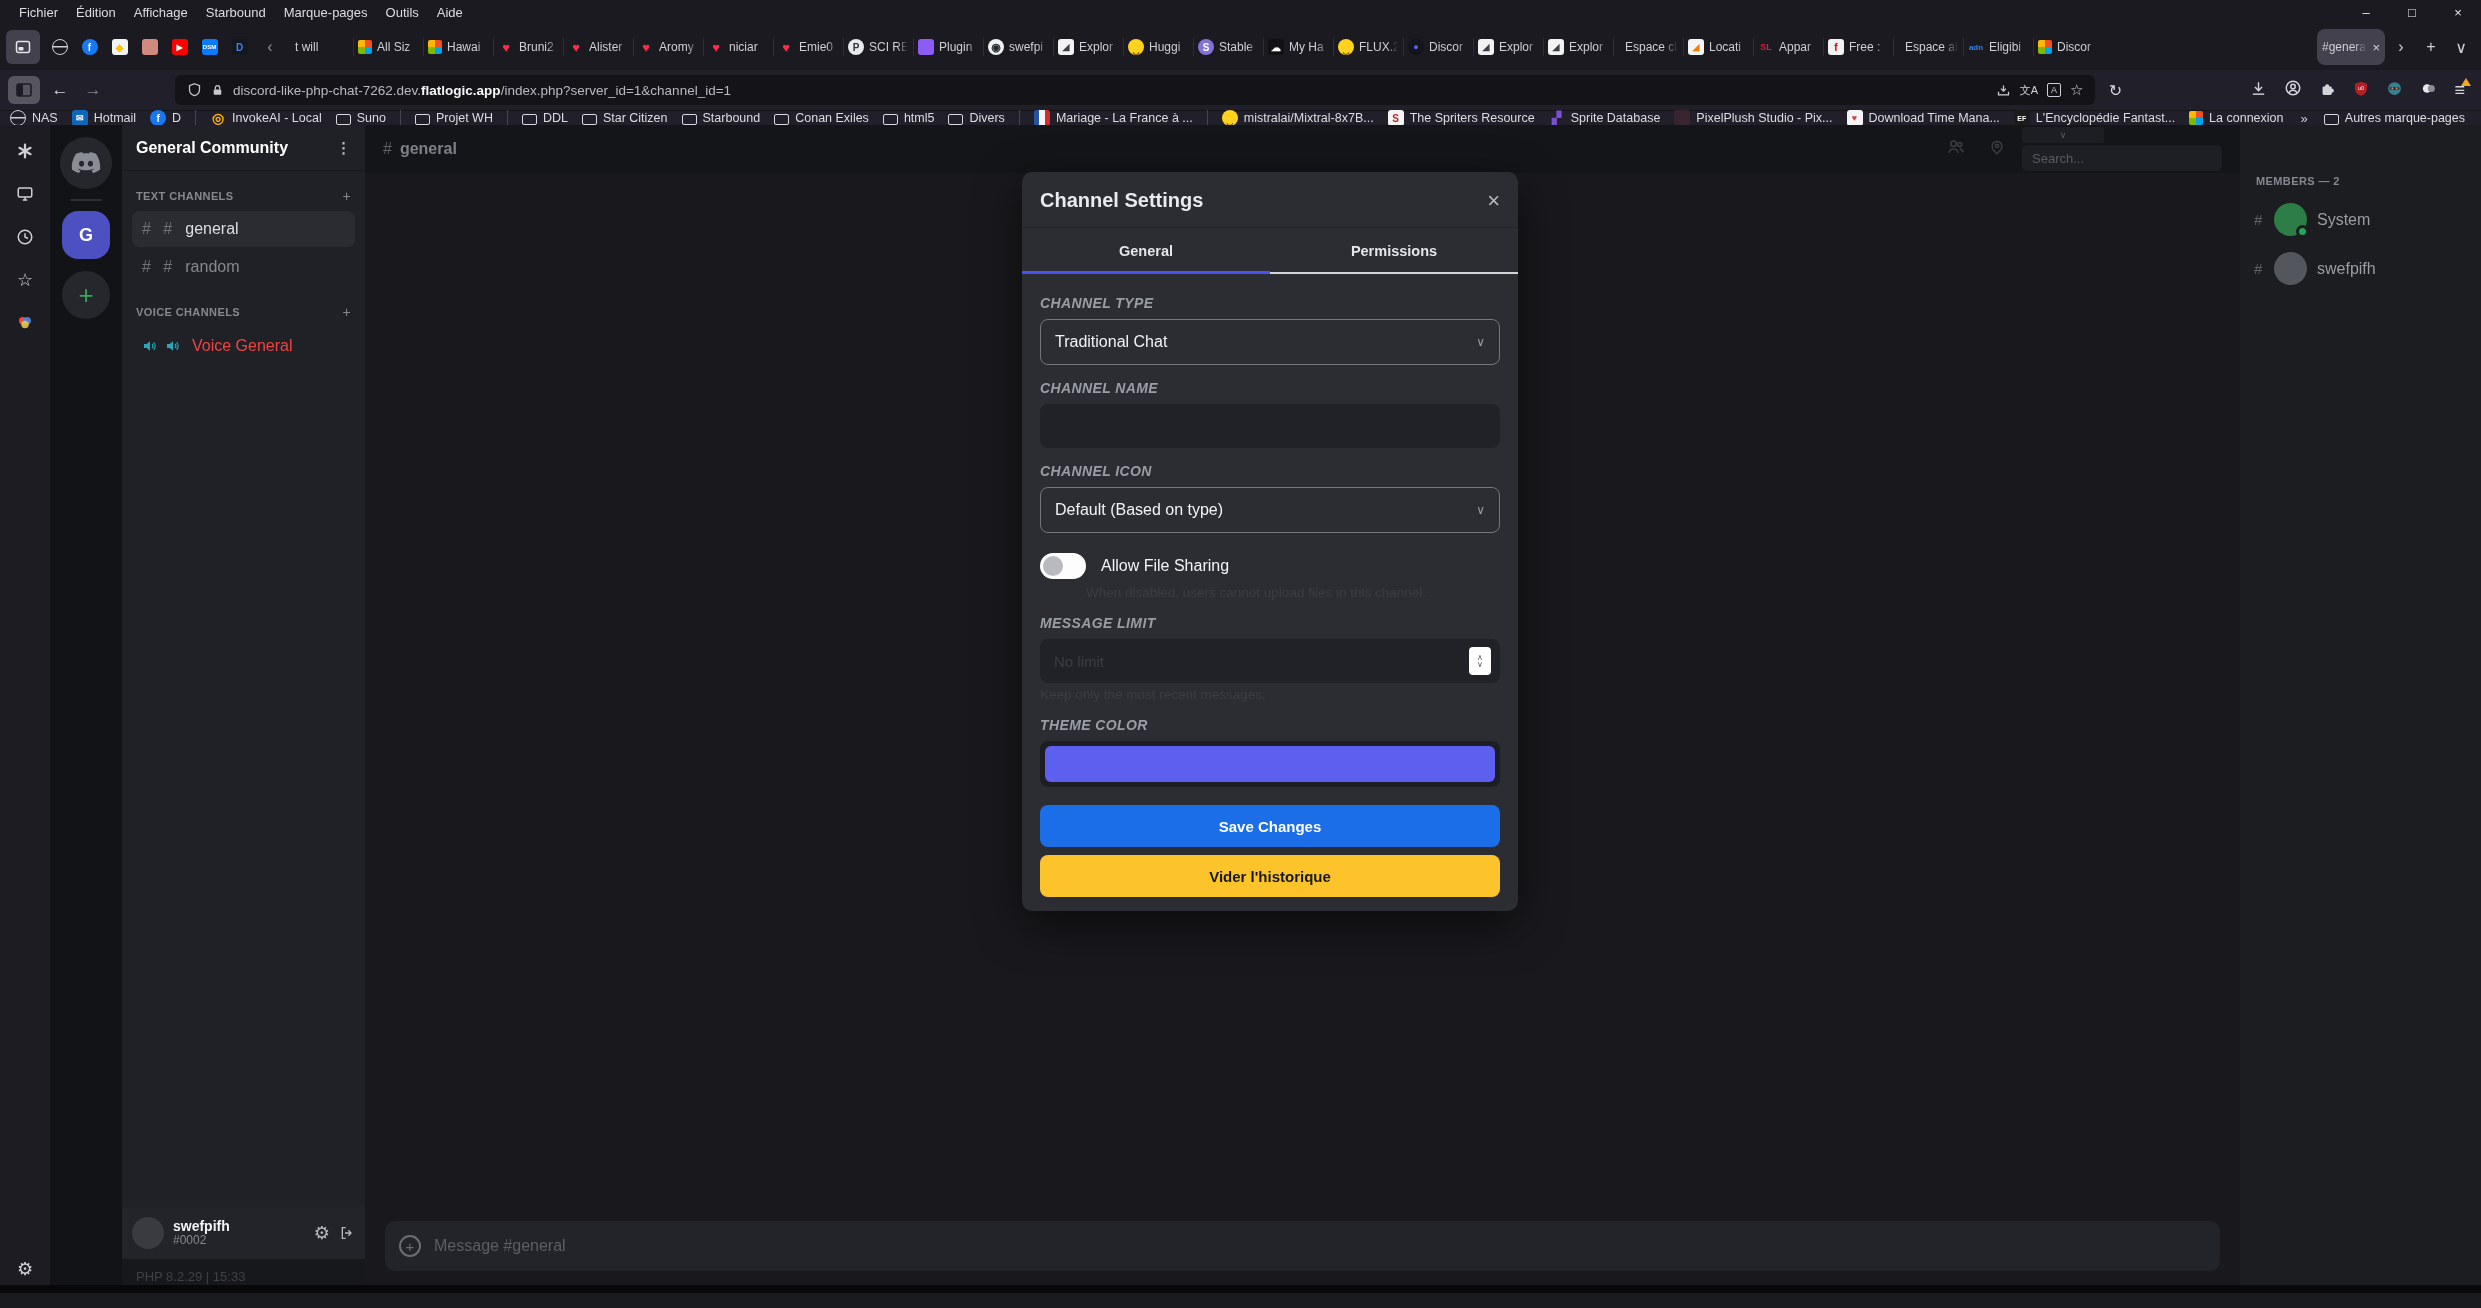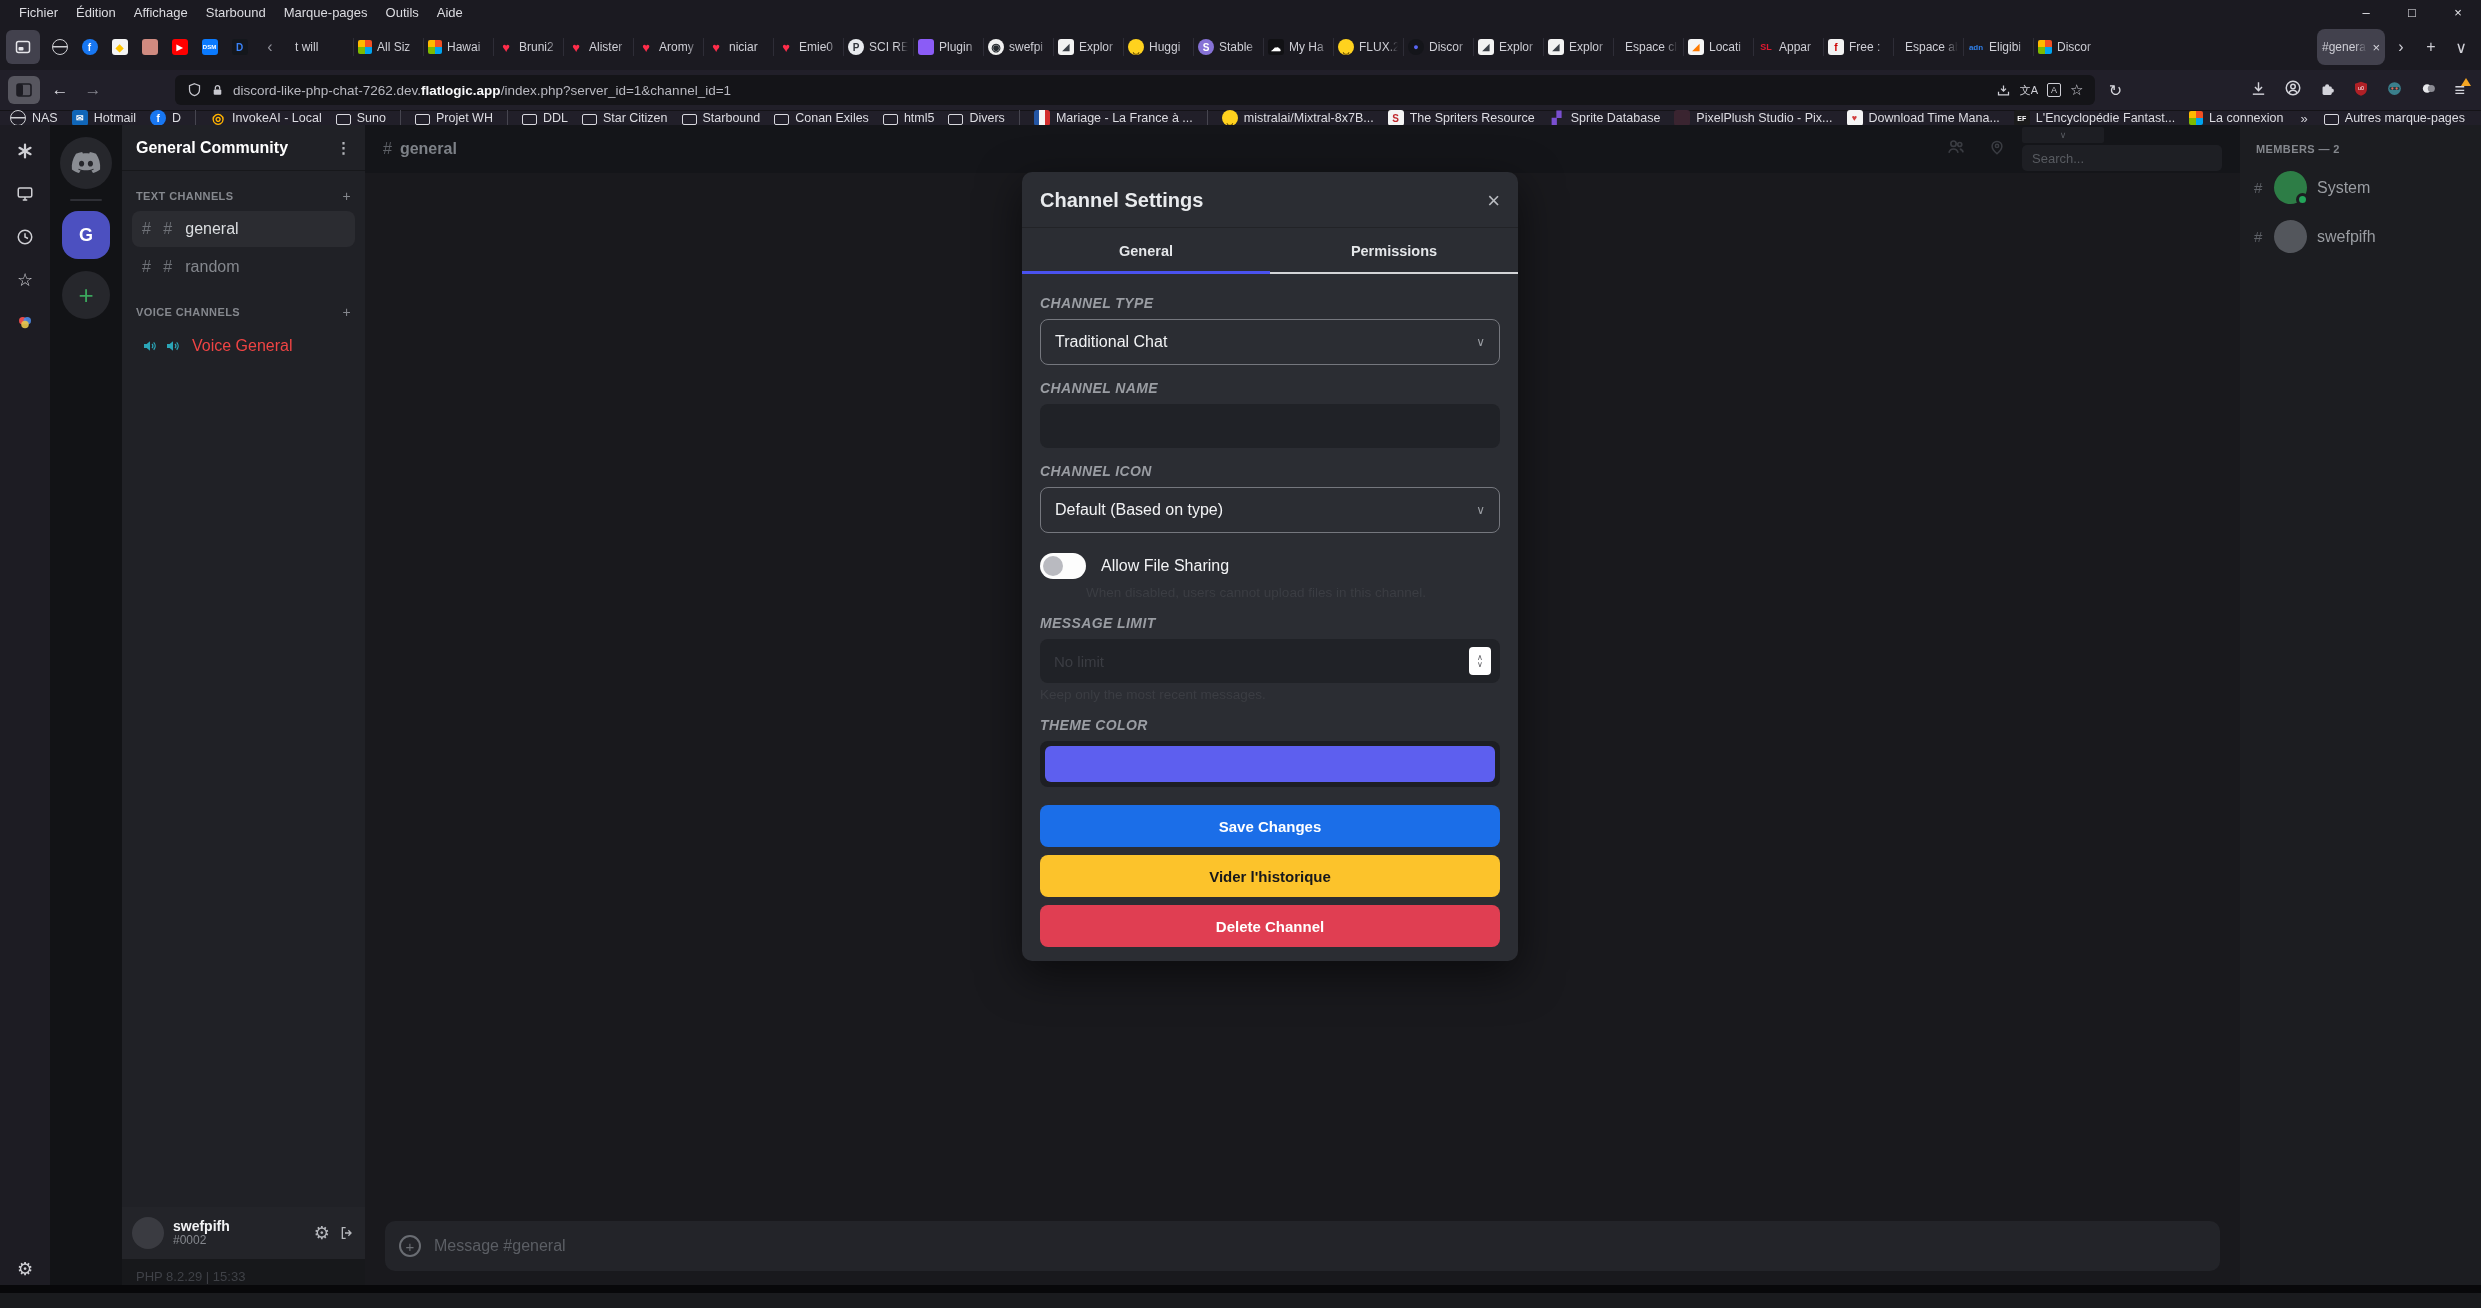--- a/index.html
+++ b/index.html
@@ -100,21 +100,21 @@
   .mini-select { width:82px; height:16px; background:#1d1e23; color:#5a5d63; font-size:9px; display:flex; align-items:center; justify-content:center; border-radius:2px; }
   .search-input { width:200px; height:26px; background:#1e1f24; border:none; border-radius:5px; color:#8a8d93; font-size:13px; padding:0 10px; outline:none; }
   .search-input::placeholder { color:#585b61; }
   .chat-space { flex:1; }
   .message-bar { margin:0 20px 22px; height:50px; background:#232429; border-radius:10px; display:flex; align-items:center; padding:0 14px; gap:13px; flex:none; }
   .plus-circle { width:22px; height:22px; border-radius:50%; border:2px solid #6a6d73; color:#6a6d73; display:flex; align-items:center; justify-content:center; font-size:15px; flex:none; }
   .message-input { flex:1; background:transparent; border:none; outline:none; color:#c8cacd; font-size:16px; }
   .message-input::placeholder { color:#5b5e64; }
 
   .members { width:241px; background:#1c1d21; padding:18px 0; flex:none; }
-  .members-header { padding:0 16px; color:#85888e; font-size:11px; font-weight:700; letter-spacing:.4px; margin-bottom:8px; }
+  .members-header { padding:0 16px; color:#85888e; font-size:11px; font-weight:700; letter-spacing:.4px; margin-bottom:8px;margin-top:32px; }
   .member-row { display:flex; align-items:center; gap:10px; padding:8px 14px; color:#9a9da2; font-size:16px; }
   .member-hash { color:#5d6066; font-size:15px; width:10px; }
   .member-avatar { width:33px; height:33px; border-radius:50%; position:relative; flex:none; }
   .status-dot { position:absolute; right:-2px; bottom:-2px; width:13px; height:13px; border-radius:50%; border:3px solid #1c1d21; }
 
   .bottom-strip { position:absolute; left:0; right:0; bottom:0; height:8px; background:#08080a; }
 
   
   .modal { position:absolute; left:1022px; top:172px; width:496px; background:#2b2d33; border-radius:10px; box-shadow:0 14px 44px rgba(0,0,0,.55); color:#fff; z-index:10; }
   .modal-header { display:flex; align-items:center; padding:17px 18px 15px; border-bottom:1px solid #222327; }
@@ -680,17 +680,16 @@
       </div>
       <div class="f-help">Keep only the most recent messages.</div>
 
       <div class="f-label">THEME COLOR</div>
       <div class="color-field">
         <div class="color-swatch" style="background: rgb(93, 95, 239);"></div>
       </div>
 
       <div class="btn btn-save" style="background: rgb(27, 110, 232);">Save Changes</div>
       <div class="btn btn-clear" style="background: rgb(252, 195, 43);">Vider l'historique</div>
-      <div class="btn btn-delete" style="background: rgb(224, 62, 82);">Delete Channel</div>
     </div>
   </div>
 
 </div>
 
 </body></html>

